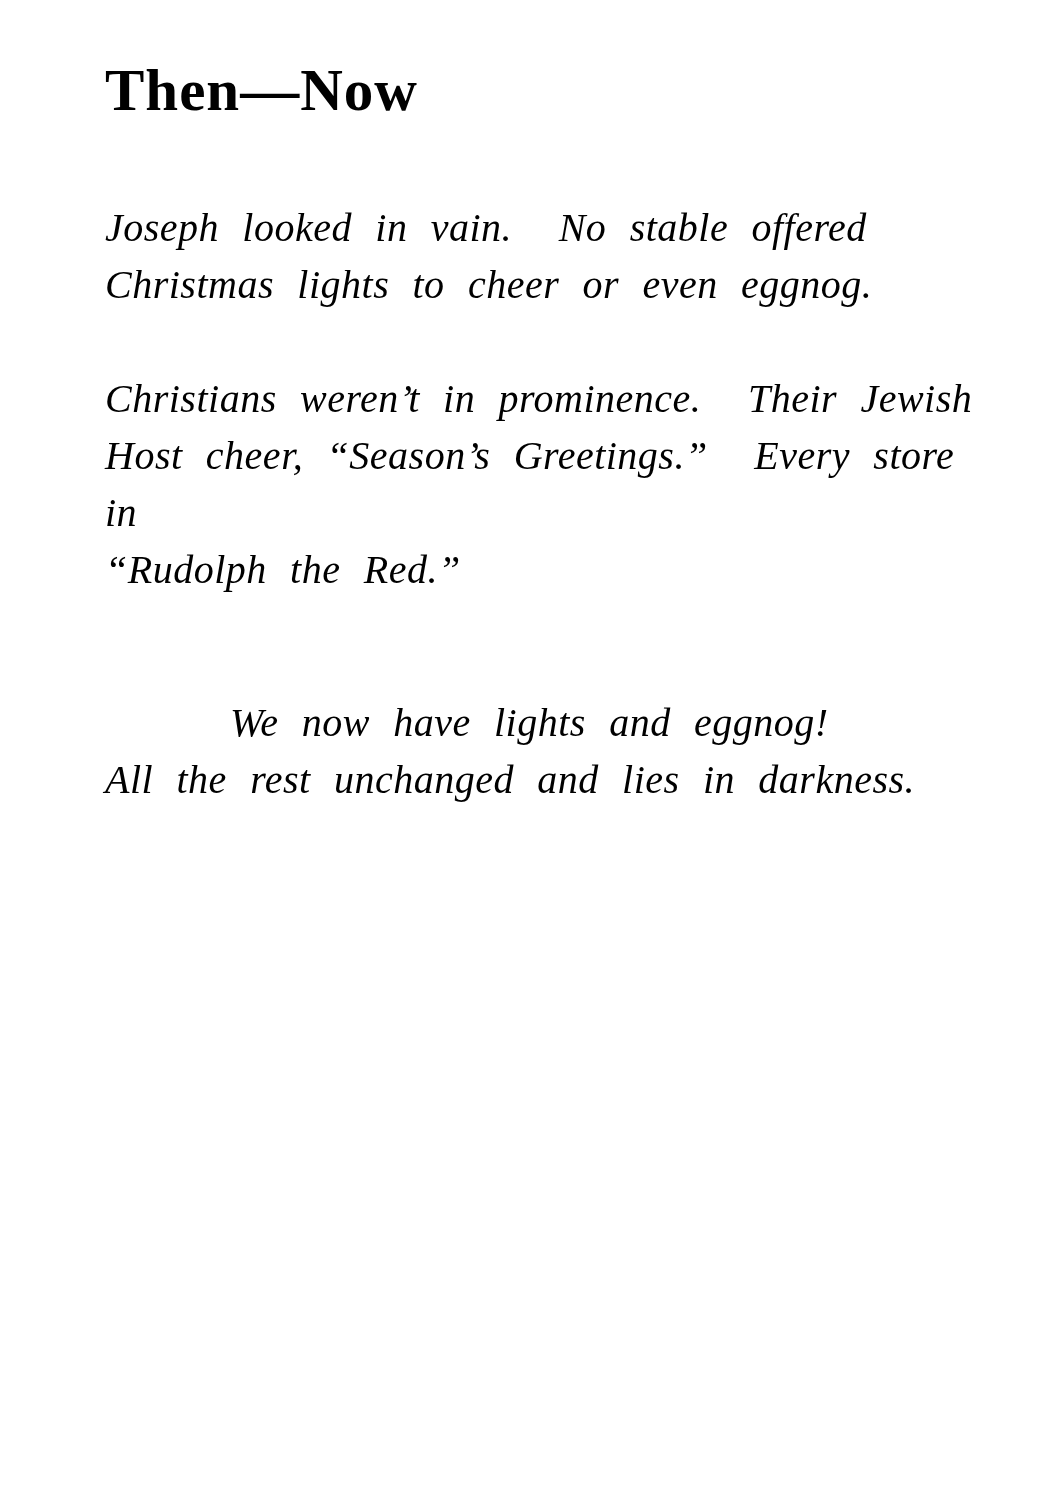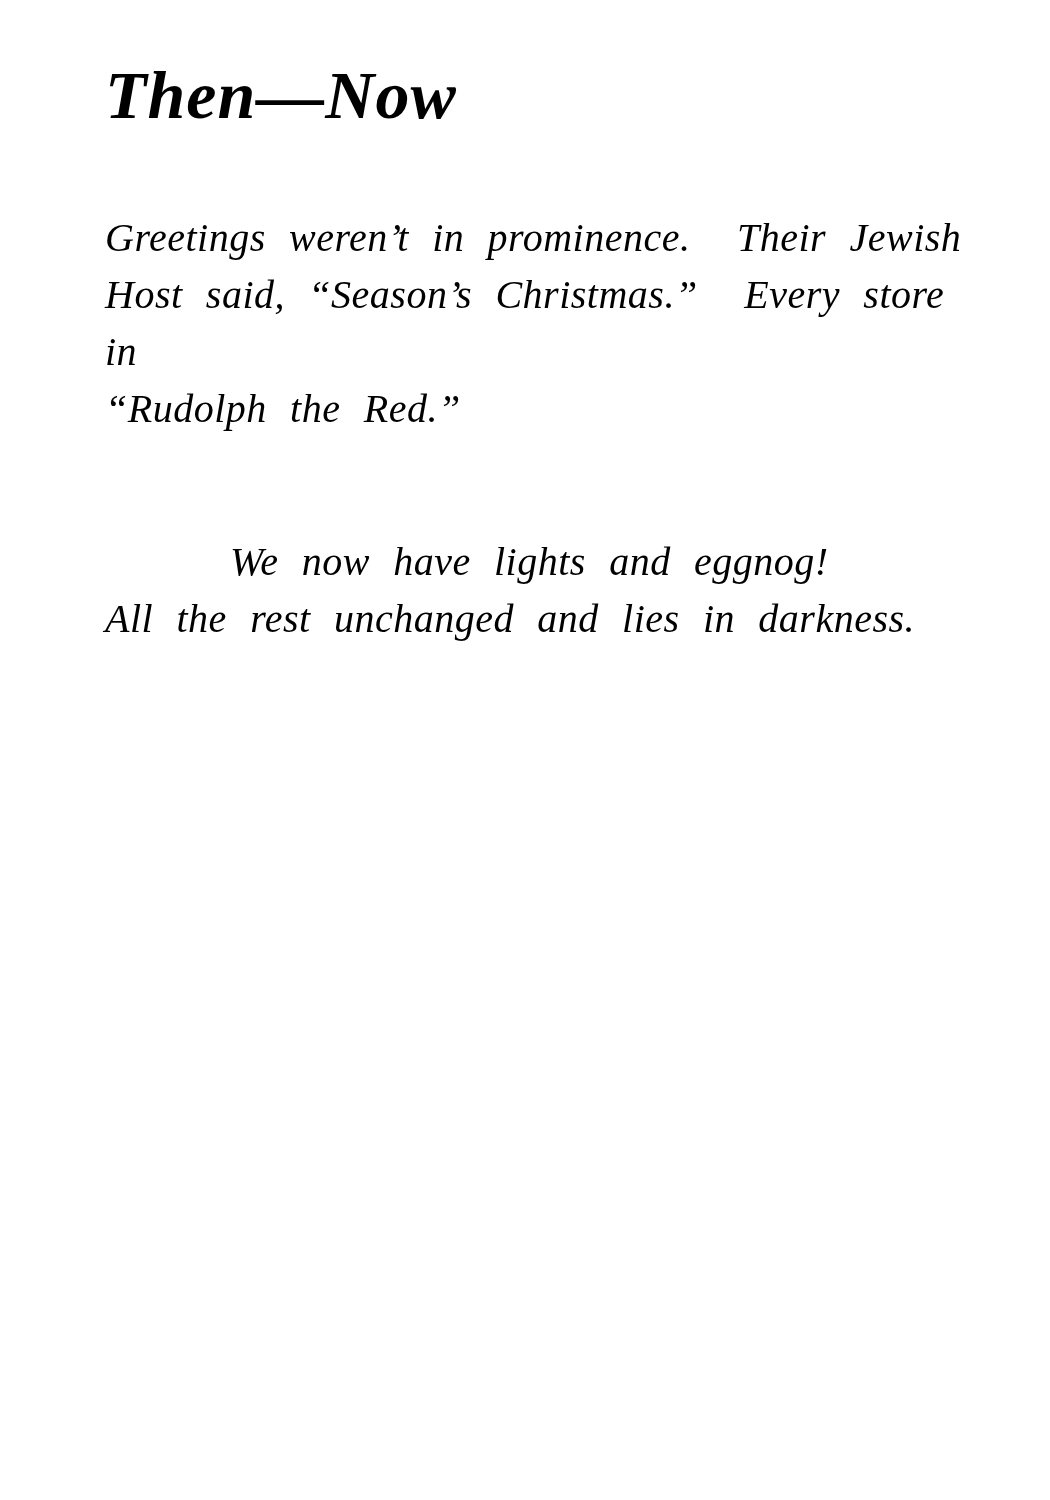--- a/index.html
+++ b/index.html
@@ -16,23 +16,22 @@
     font-family: "Liberation Serif", "DejaVu Serif", serif;
     color: #000000;
   }
   .content {
     position: absolute;
     left: 105px;
     top: 58px;
     right: 70px;
   }
   .poem-title {
-    font-style: italic;
     font-weight: bold;
-    font-size: 68px;
+    font-size: 59px;
     line-height: 1.1;
     margin: 0 0 76px 0;
     letter-spacing: 1px;
   }
   .stanza {
     margin: 0 0 57px 0;
   }
   .stanza.extra-gap {
     margin-top: 96px;
   }
@@ -49,22 +48,26 @@
   }
 </style>
 </head>
 <body>
 
 <div class="page">
   <div class="content">
     <h1 class="poem-title">Then—Now</h1>
     <div id="poem-body">
         <div class="stanza">
-          <div class="poem-line">Greetings weren’t in prominence.  Their Jewish</div>
-          <div class="poem-line">Host said, “Season’s Christmas.”  Every store in</div>
+          <div class="poem-line">Joseph looked in vain.  No stable offered</div>
+          <div class="poem-line">Christmas lights to cheer or even eggnog.</div>
+        </div>
+        <div class="stanza">
+          <div class="poem-line">Christians weren’t in prominence.  Their Jewish</div>
+          <div class="poem-line">Host cheer, “Season’s Greetings.”  Every store in</div>
           <div class="poem-line">“Rudolph the Red.”</div>
         </div>
         <div class="stanza extra-gap">
           <div class="poem-line indented">We now have lights and eggnog!</div>
           <div class="poem-line">All the rest unchanged and lies in darkness.</div>
         </div>
       </div>
   </div>
 </div>
 

